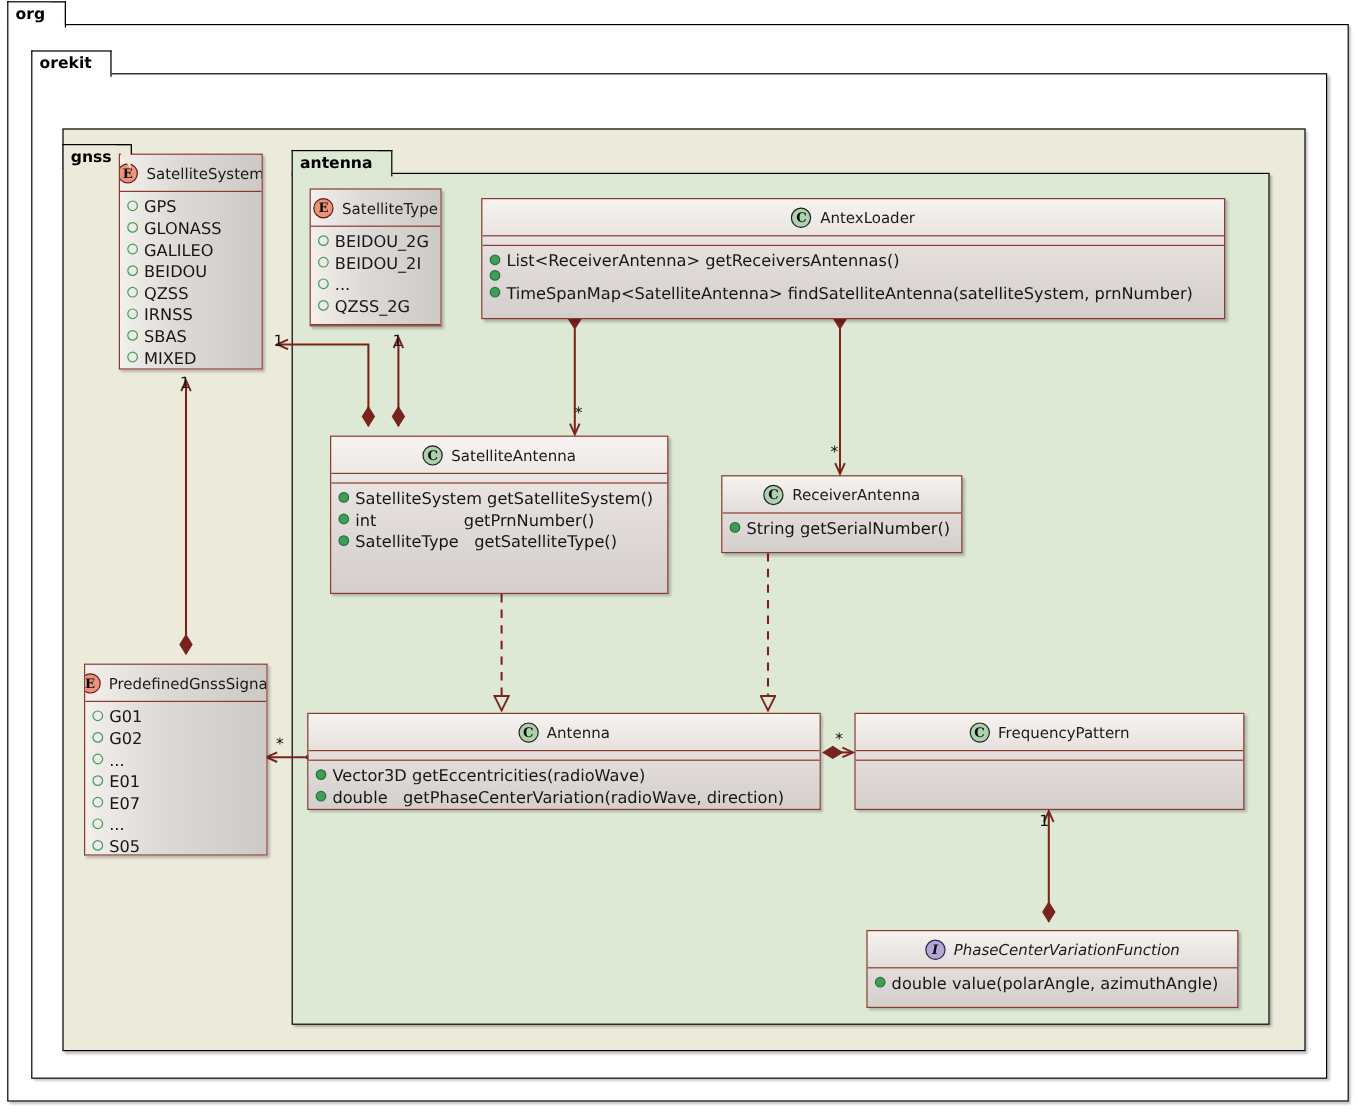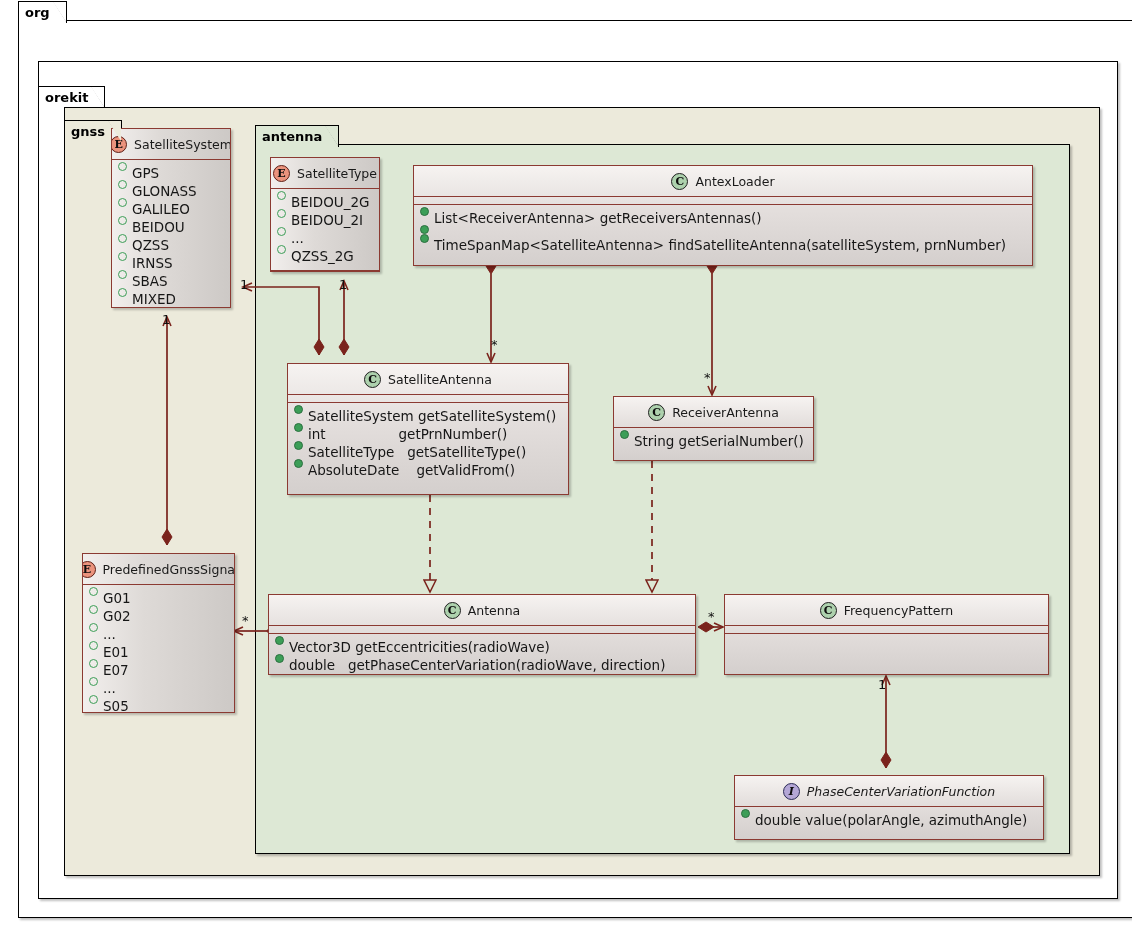--- a/index.html
+++ b/index.html
@@ -10,21 +10,21 @@
   body {
     width: 1132px;
     height: 932px;
     font-family: "DejaVu Sans", sans-serif;
     position: relative;
     overflow: hidden;
   }
 
   #canvas {
     position: absolute;
-    left: 12px; top: 0;
+    left: 0; top: 0;
     width: 908px;
     height: 932px;
   }
 
   
   .pkg {
     position: absolute;
     box-sizing: border-box;
     border: 1.5px solid #000000;
     box-shadow: 2px 2px 2px rgba(0,0,0,0.25);
@@ -58,21 +58,21 @@
     width: 0; height: 0;
     border-left: 13px solid transparent;
     z-index: 2;
   }
 
   #pkg-org      { left: 6px;  top: 20px;  width: 1118px; height: 898px; background: #ffffff; }
   #tab-org      { left: 6px;  top: 1px;   background: #ffffff; }
   #tab-org .tabfill { border-top: 20px solid #ffffff; }
 
   #pkg-orekit   { left: 26px; top: 61px;  width: 1080px; height: 838px; background: #ffffff; }
-  #tab-orekit   { left: 26px; top: 42px;  background: #ffffff; margin-top: 44px; }
+  #tab-orekit   { left: 26px; top: 42px;  background: #ffffff; }
   #tab-orekit .tabfill { border-top: 20px solid #ffffff; }
 
   #pkg-gnss     { left: 52px; top: 107px; width: 1036px; height: 769px; background: #eceadb; }
   #tab-gnss     { left: 52px; top: 88px;  background: #eceadb; margin-top: 32px; }
   #tab-gnss .tabfill { border-top: 20px solid #eceadb; }
 
   #pkg-antenna  { left: 243px; top: 144px; width: 815px; height: 710px; background: #dde8d5; }
   #tab-antenna  { left: 243px; top: 125px; background: #dde8d5; }
   #tab-antenna .tabfill { border-top: 20px solid #dde8d5; }
 
@@ -104,21 +104,21 @@
     height: 0;
     border-top: 1px solid #8b3a32;
   }
   .node-body {
     padding: 4px 6px 5px 6px;
     background: transparent;
   }
   .node-body.empty { height: 7px; padding: 0; }
   .member {
     display: flex;
-    align-items: flex-start;
+    align-items: center;
     gap: 5px;
     font-size: 13.5px;
     color: #161616;
     line-height: 18px;
     white-space: pre;
   }
   .member .mtxt { white-space: pre; }
 
   
   .badge {
@@ -309,21 +309,20 @@
       <span class="badge badge-C">C</span>
       <span>SatelliteAntenna</span>
     </div>
     <div class="node-sep"></div>
     <div class="node-body empty"></div>
     <div class="node-sep"></div>
     <div class="node-body">
       <div class="member"><span class="dot dot-public"></span><span class="mtxt">SatelliteSystem getSatelliteSystem()</span></div>
       <div class="member"><span class="dot dot-public"></span><span class="mtxt">int                 getPrnNumber()</span></div>
       <div class="member"><span class="dot dot-public"></span><span class="mtxt">SatelliteType   getSatelliteType()</span></div>
-      <div class="member"><span class="dot dot-public"></span><span class="mtxt">AbsoluteDate    getValidFrom()</span></div>
     </div>
   </div>
 
   <div class="node" id="n-receiverantenna">
     <div class="node-title">
       <span class="badge badge-C">C</span>
       <span>ReceiverAntenna</span>
     </div>
     <div class="node-sep"></div>
     <div class="node-body">

